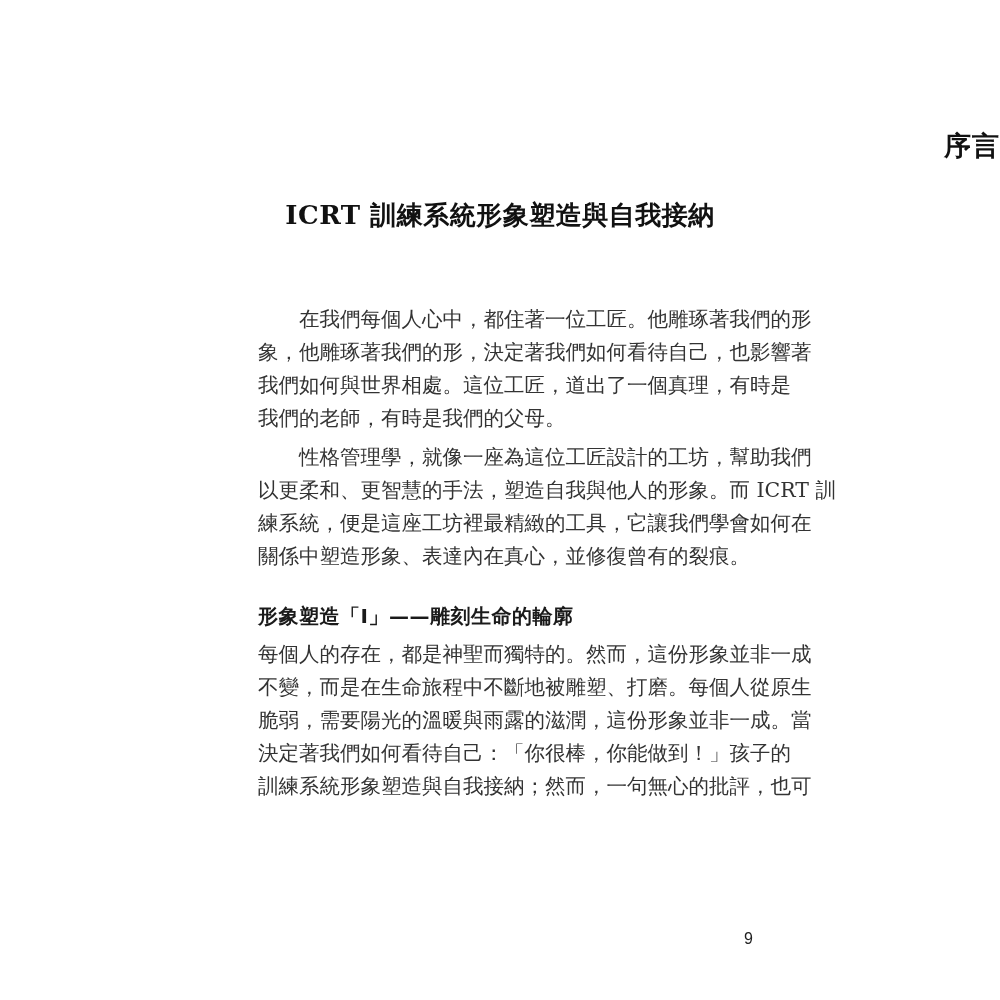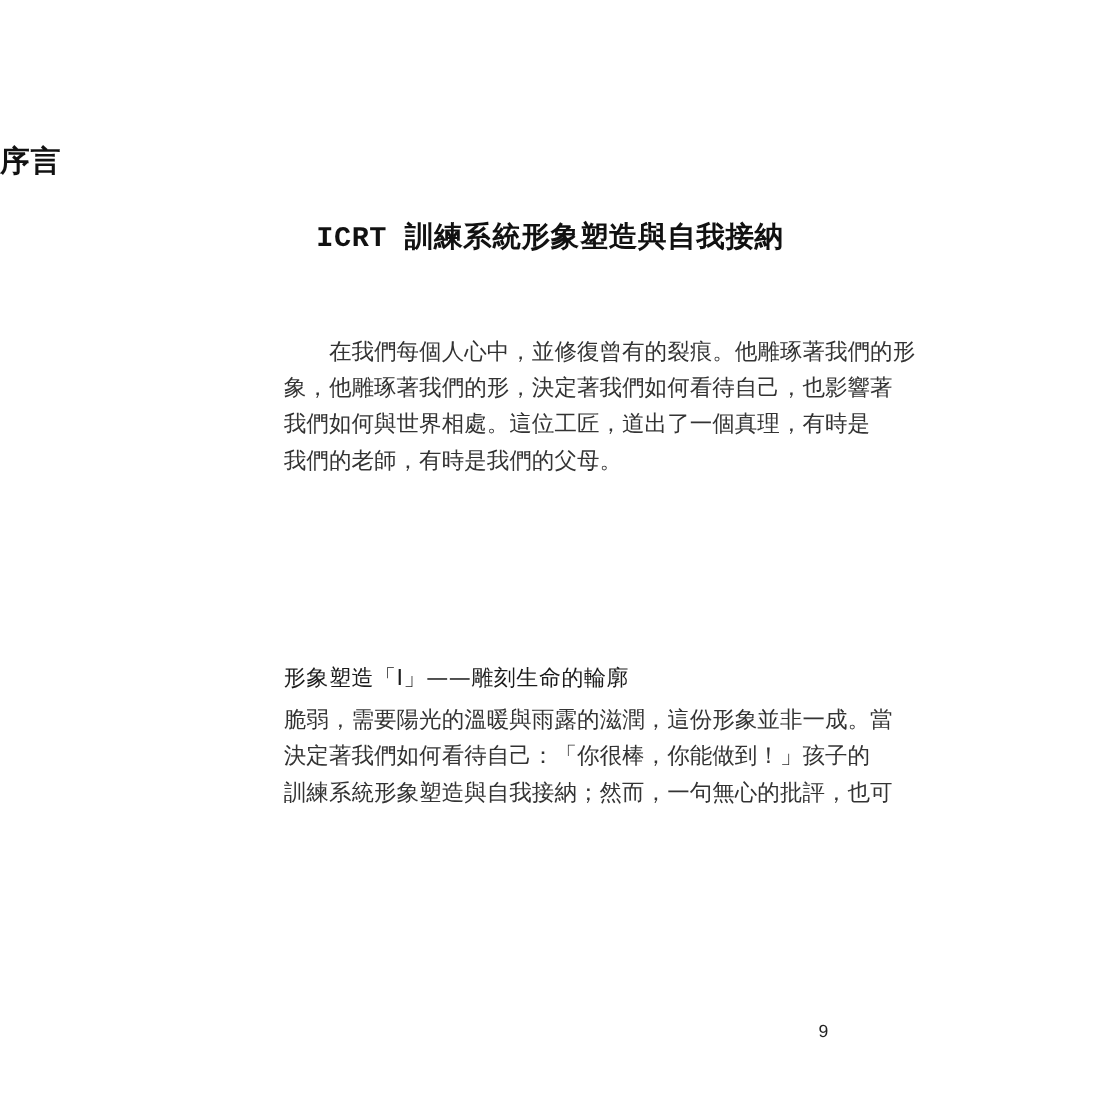--- a/index.html
+++ b/index.html
@@ -18,36 +18,35 @@
     .page {
       position: absolute;
       left: 0; top: 0;
       width: 1000px; height: 1000px;
       background: #ffffff;
     }
     .chapter-title {
       position: absolute;
       left: 0; width: 1000px;
       top: 128px;
-      text-align: left;
+      text-align: right;
       font-size: 27px;
       font-weight: bold;
       color: #111111;
       letter-spacing: 1px;
     }
     .chapter-subtitle {
       position: absolute;
       left: 0; width: 1000px;
       top: 198px;
       text-align: center;
       font-size: 26px;
       font-weight: bold;
       color: #111111;
       letter-spacing: 0.5px;
-      font-family: Liberation Mono, monospace;
     }
     .body-text {
       position: absolute;
       left: 258px;
       width: 514px;
       font-size: 20.5px;
       line-height: 33px;
       color: #333333;
       text-align: justify;
     }
@@ -61,21 +60,21 @@
     }
     .line.last {
       text-align-last: left;
     }
     .section-heading {
       position: absolute;
       left: 258px;
       top: 603px;
       font-family: "DejaVu Sans", "Liberation Sans", sans-serif;
       font-size: 20px;
-      font-weight: normal;
+      font-weight: bold;
       color: #1a1a1a;
       letter-spacing: 0.5px;
       white-space: nowrap;
     }
     .para3 { top: 638px; }
     .quote {
       font-family: "DejaVu Serif", "Liberation Serif", serif;
       font-size: 18px;
       letter-spacing: 1px;
     }
@@ -91,30 +90,38 @@
 </head>
 <body>
 
 <div class="page">
 
   <div class="chapter-title">序言</div>
 
   <div class="chapter-subtitle">ICRT 訓練系統形象塑造與自我接納</div>
 
   <div class="body-text para1">
-    <span class="line">　　在我們每個人心中，並修復曾有的裂痕。他雕琢著我們的形</span>
+    <span class="line">　　在我們每個人心中，都住著一位工匠。他雕琢著我們的形</span>
     <span class="line">象，他雕琢著我們的形，決定著我們如何看待自己，也影響著</span>
     <span class="line">我們如何與世界相處。這位工匠，道出了一個真理，有時是</span>
     <span class="line last">我們的老師，有時是我們的父母。</span>
   </div>
 
+  <div class="body-text para2">
+    <span class="line">　　性格管理學，就像一座為這位工匠設計的工坊，幫助我們</span>
+    <span class="line">以更柔和、更智慧的手法，塑造自我與他人的形象。而 ICRT 訓</span>
+    <span class="line">練系統，便是這座工坊裡最精緻的工具，它讓我們學會如何在</span>
+    <span class="line last">關係中塑造形象、表達內在真心，並修復曾有的裂痕。</span>
+  </div>
 
   <div class="section-heading">形象塑造「I」——雕刻生命的輪廓</div>
 
   <div class="body-text para3">
+    <span class="line">每個人的存在，都是神聖而獨特的。然而，這份形象並非一成</span>
+    <span class="line">不變，而是在生命旅程中不斷地被雕塑、打磨。每個人從原生</span>
     <span class="line">脆弱，需要陽光的溫暖與雨露的滋潤，這份形象並非一成。當</span>
     <span class="line">決定著我們如何看待自己：「你很棒，你能做到！」孩子的</span>
     <span class="line">訓練系統形象塑造與自我接納；然而，一句無心的批評，也可</span>
   </div>
 
   <div class="page-number">9</div>
 
 </div>
 
 </body></html>

